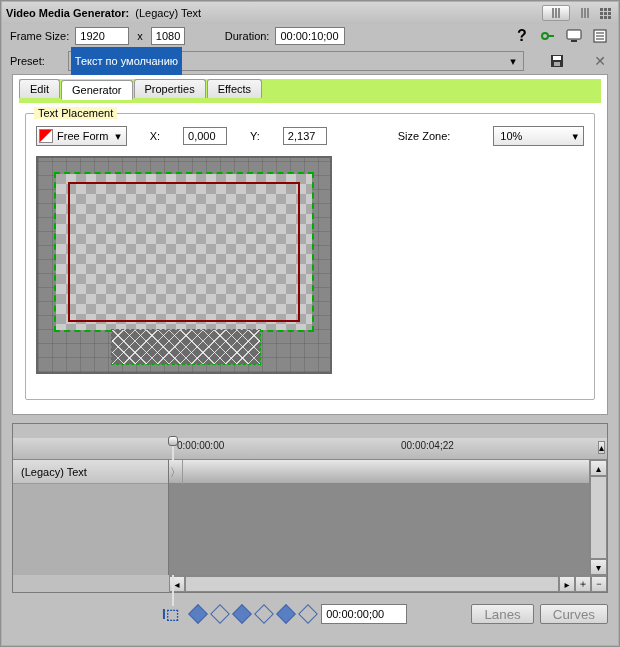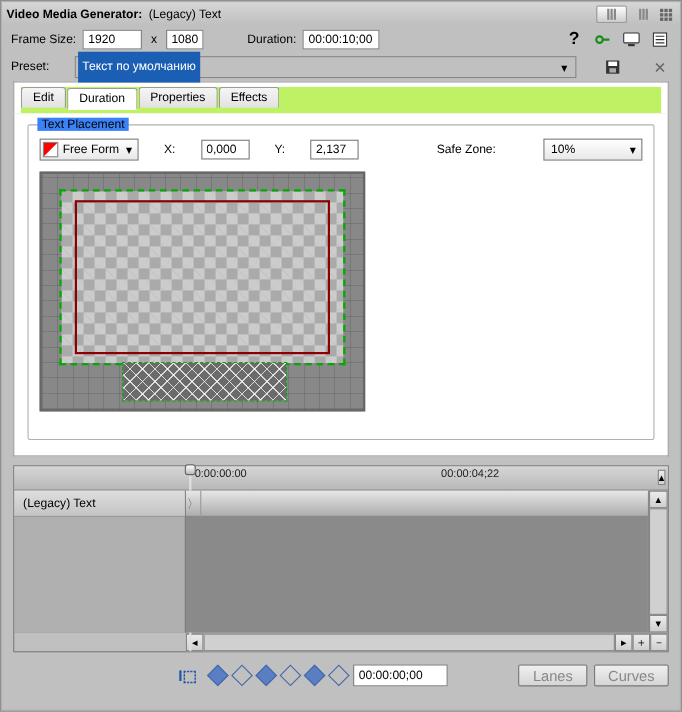--- a/index.html
+++ b/index.html
@@ -51,21 +51,21 @@
     color:#fff;
   }
   .sony-logo { background:#fff; color:#000; width:120px; height:100%; display:flex;align-items:center;justify-content:center; font-family: Georgia, serif; font-size:16px; letter-spacing:1px; font-weight:bold;}
   .sony-title { margin-left:10px; font-size:14px;}
   .sony-about { margin-left:auto; margin-right:8px; font-size:11px;}
   .tabs { display:flex; margin:0 10px; background:#bef264; padding-top:4px; border-top:none; align-items:flex-start; height:24px;}
   .tab { padding:3px 10px; border:1px solid #9a9a9a; border-bottom:none; background:linear-gradient(#f5f5f5,#e2e2e2); border-radius:3px 3px 0 0; margin-right:1px; position:relative; cursor:default;}
   .tab.active { background:#fff; border-bottom:1px solid #fff; z-index:2; top:1px;}
   .tab-body { background:#fff; margin:0 10px 8px 10px; border:1px solid #9a9a9a; border-top:none; padding:10px 12px 14px 12px; height:312px;}
   .fieldset { border:1px solid #b0b0b0; border-radius:2px; padding:8px 10px 12px 10px; position:relative; height:100%;}
-  .fieldset .legend { position:absolute; top:-7px; left:8px; background:#3b82f6; padding:0 4px;}
+  .fieldset .legend { position:absolute; top:-7px; left:8px; background:#fef9c3; padding:0 4px;}
   .fs-row { display:flex; align-items:center; gap:23px; margin-top:4px;}
   .dropdown { height:20px; border:1px solid #7a7a7a; background:linear-gradient(#fff,#e8e8e8); display:flex;align-items:center; padding:0 2px; cursor:default;}
   .dropdown .dd-ico { width:14px;height:14px;border:1px solid #888;background:linear-gradient(135deg,#f00 48%, #fff 52%); margin-right:4px;}
   .dropdown .dd-arrow{margin-left:auto;padding:0 3px;}
   .preview-wrap { margin-top:10px; width:296px; height:218px; border:2px solid #666; background:#888; position:relative;}
   .checker {
     position:absolute; inset:16px 18px 42px 18px;
     background-image:
       linear-gradient(45deg,#ccc 25%,transparent 25%),
       linear-gradient(-45deg,#ccc 25%,transparent 25%),
@@ -86,21 +86,21 @@
     outline:1px dashed #0a0;
   }
   .gridbg { position:absolute; inset:0;
     background-image:
       repeating-linear-gradient(0deg,rgba(0,0,0,.12) 0 1px,transparent 1px 14px),
       repeating-linear-gradient(90deg,rgba(0,0,0,.12) 0 1px,transparent 1px 14px);
   }
 
   
   .timeline { margin:0 10px; border:1px solid #7a7a7a; background:#c0c0c0; height:170px; display:flex; flex-direction:column;}
-  .tl-ruler { height:22px; background:linear-gradient(#d6d6d6,#b8b8b8); display:flex; align-items:center; position:relative; border-bottom:1px solid #888;}
+  .tl-ruler { height:22px; background:linear-gradient(#d6d6d6,#b8b8b8); display:flex; align-items:center; position:relative; border-bottom:1px solid #888;margin-top:14px;}
   .tl-time { position:absolute; top:2px; font-size:10px; color:#222;}
   .playhead { position:absolute; top:0; left:156px; width:8px; height:22px;}
   .playhead::before{content:"";position:absolute;left:3px;top:0;width:2px;height:168px;background:#e0e0e0;}
   .playhead-cap{position:absolute;top:-2px;left:-1px;width:10px;height:10px;border-radius:3px;background:linear-gradient(#fff,#bbb);border:1px solid #666;}
   .tl-body { flex:1; display:flex; position:relative; background:#8a8a8a;}
   .tl-left { width:156px; height:100%; background:#b0b0b0; border-right:1px solid #777; display:flex; flex-direction:column;}
   .track-label { height:24px; display:flex;align-items:center; padding-left:8px; background:linear-gradient(#dedede,#c4c4c4); border-bottom:1px solid #999;}
   .tl-main { flex:1; position:relative;}
   .clip { position:absolute; top:0; left:0; right:0; height:24px; background:linear-gradient(#e7e7e7,#adadad); border-bottom:1px solid #888;}
   .clip .fade{position:absolute;left:0;top:0;width:14px;height:24px;border-right:1px solid #999;display:flex;align-items:center;justify-content:center;color:#666;}
@@ -200,40 +200,40 @@
           <rect x="4" y="8" width="6" height="4" fill="#aaa"></rect>
         </svg>
       </span>
     <span class="icon-btn" style="font-size:14px;color:#666;">✕</span>
   </div>
 
 
   <div style="background:#fff;margin:0 10px;border:1px solid #9a9a9a;border-bottom:none;padding-top:4px;">
     <div class="tabs" style="margin:0 6px;padding-top:0;">
       <div class="tab">Edit</div>
-      <div class="tab active">Duration</div>
+      <div class="tab active">Generator</div>
       <div class="tab">Properties</div>
       <div class="tab">Effects</div>
     </div>
   </div>
   <div class="tab-body">
     <div class="fieldset">
       <span class="legend">Text Placement</span>
       <div class="fs-row">
         <div class="dropdown" style="width:108px">
           <span class="dd-ico"></span>
           <span>Free Form</span>
           <span class="dd-arrow">▾</span>
         </div>
         <span class="label">X:</span>
         <input class="num" style="width: 44px;" value="0,000">
         <span class="label">Y:</span>
         <input class="num" style="width: 44px;" value="2,137">
         <span style="width:30px"></span>
-        <span class="label">Safe Zone:</span>
+        <span class="label">Size Zone:</span>
         <div class="dropdown" style="width:108px;margin-left:20px">
           <span style="padding-left:4px">10%</span>
           <span class="dd-arrow">▾</span>
         </div>
       </div>
       <div class="preview-wrap">
         <div class="gridbg"></div>
         <div class="checker"></div>
         <div class="redbox"></div>
         <div class="mesh"></div>

